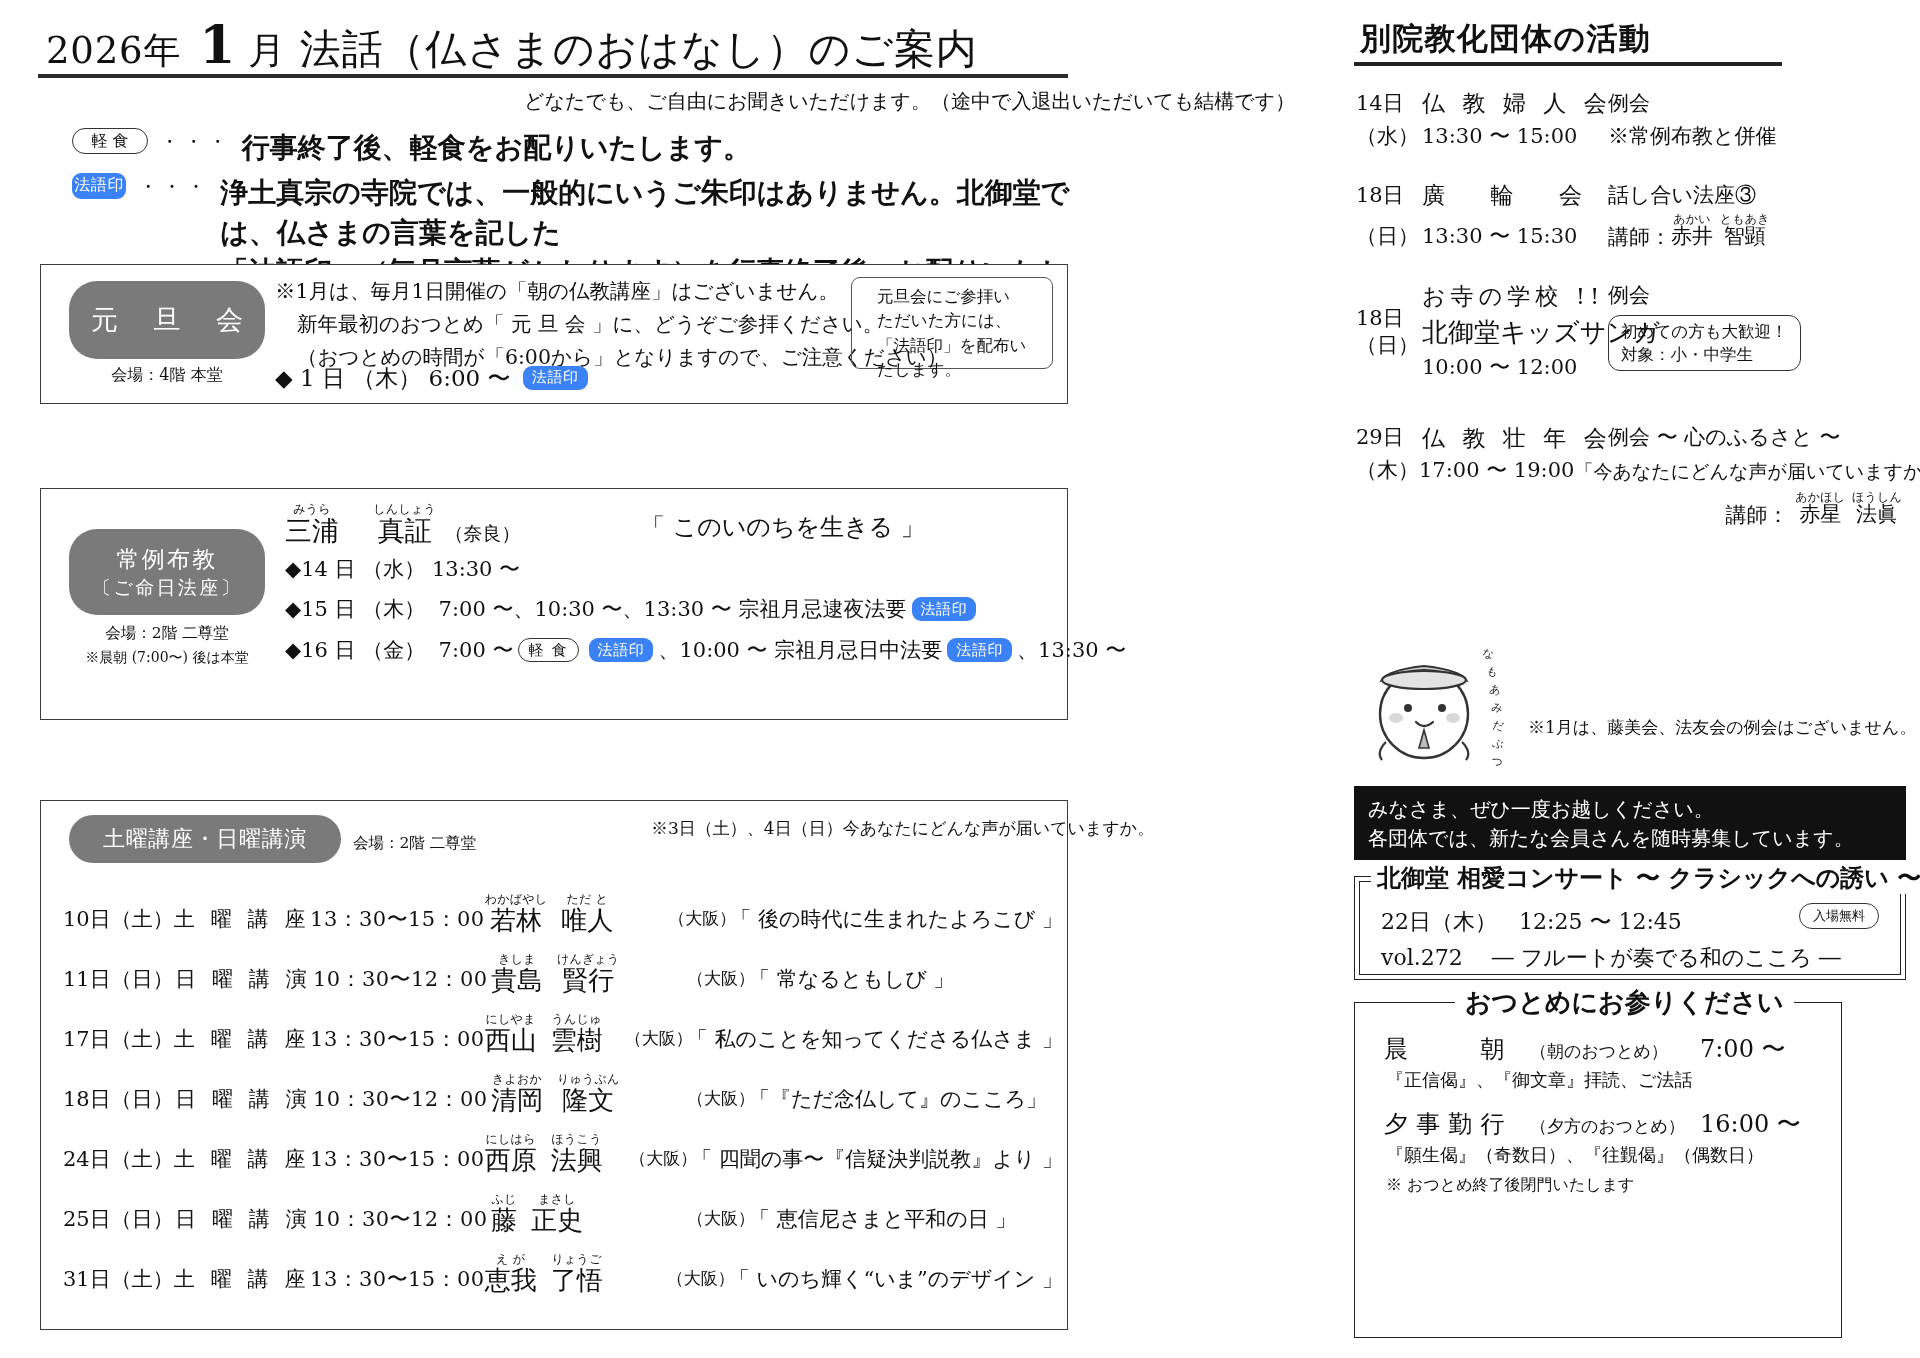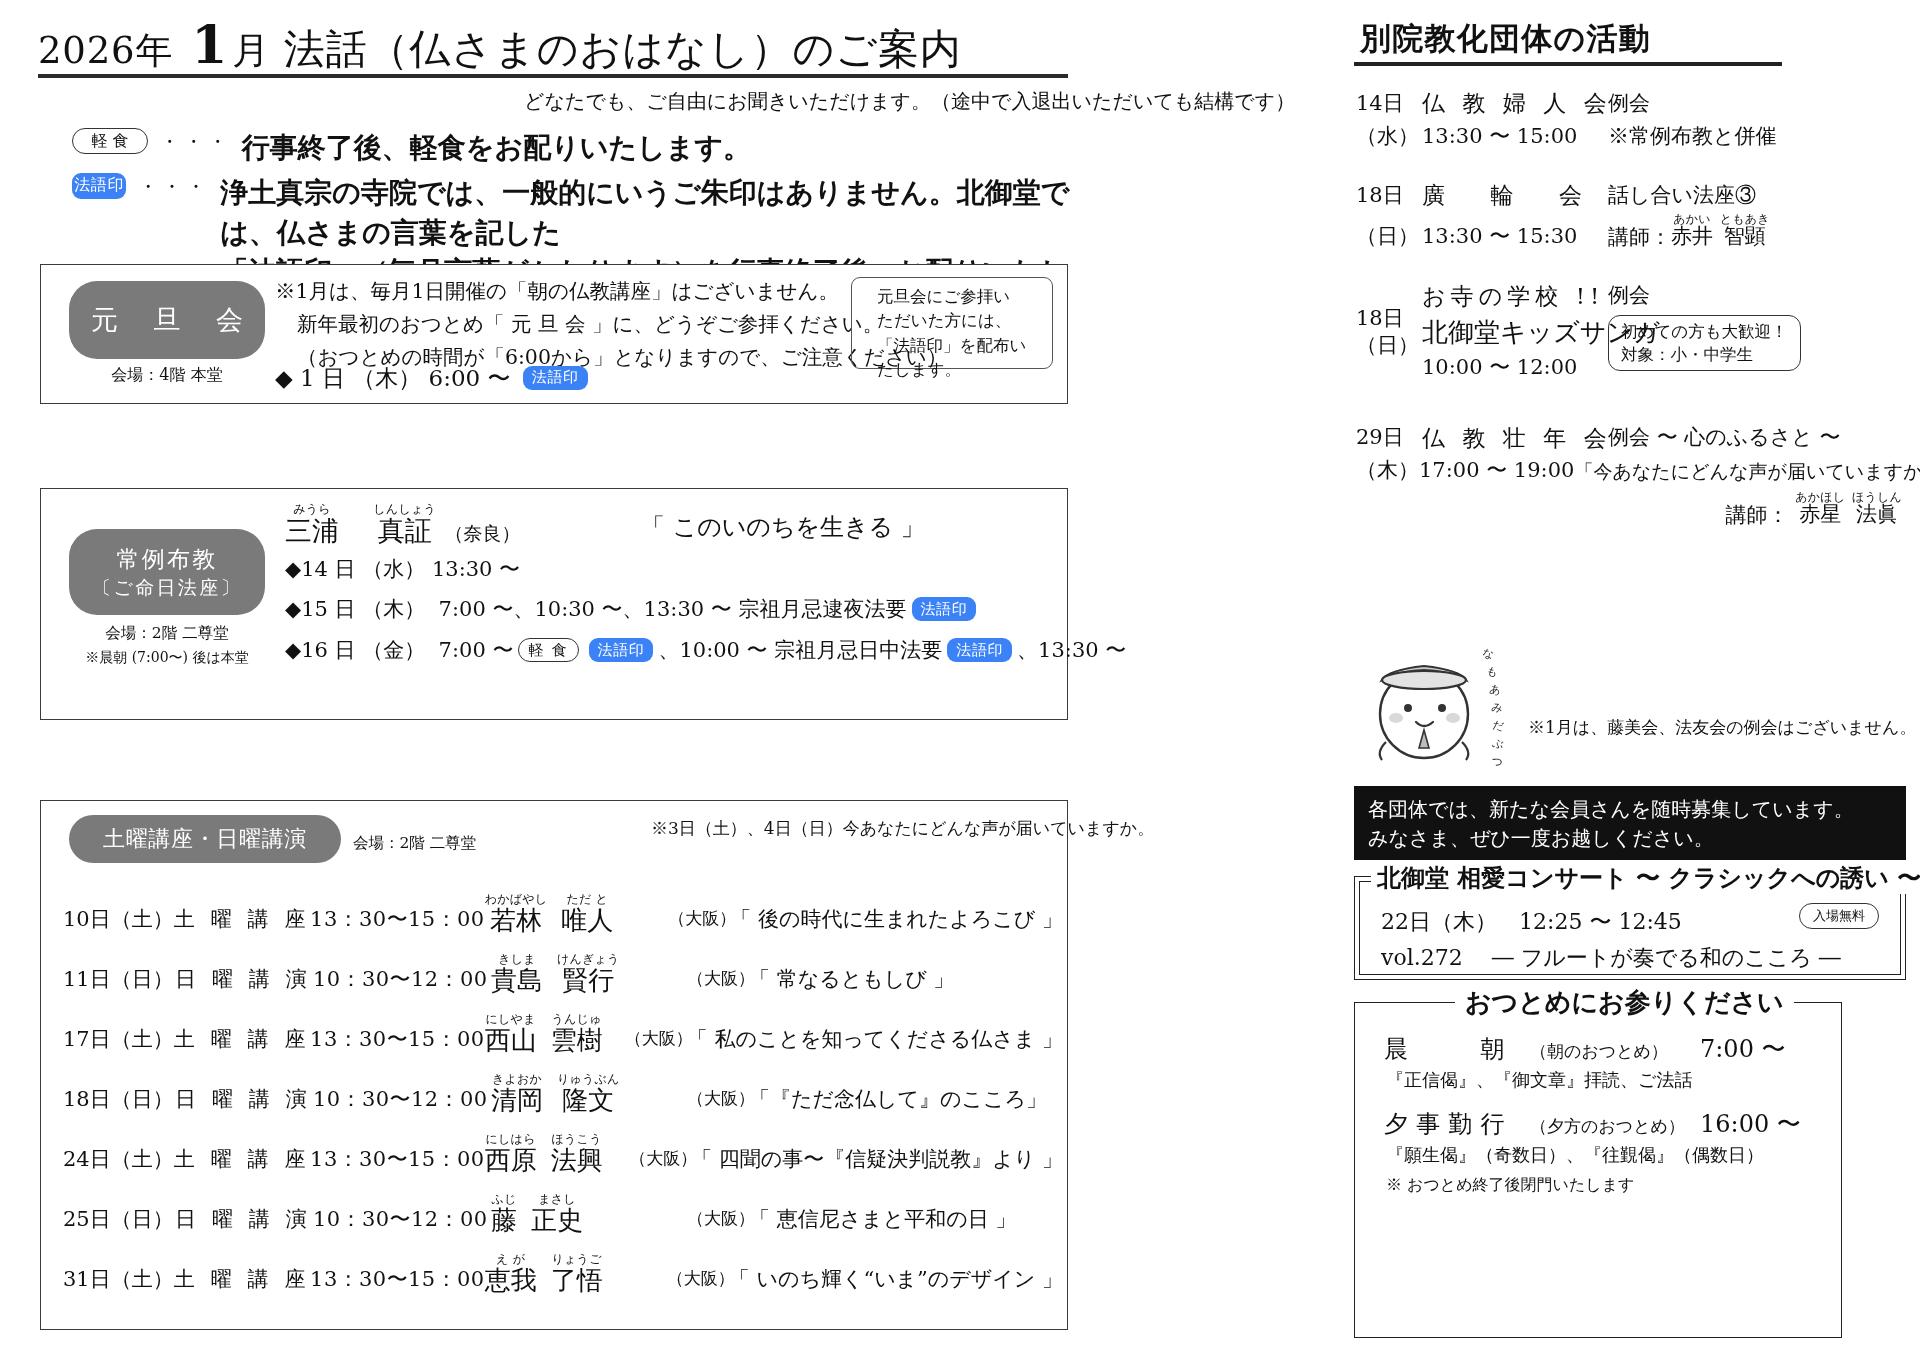--- a/index.html
+++ b/index.html
@@ -48,21 +48,21 @@
   }
   .ruby .rb { display: block; white-space: nowrap; }
 
   
   .title-wrap { position: absolute; left: 14px; top: 16px; width: 1020px; }
   .main-title {
     font-size: 41px; letter-spacing: .02em; white-space: nowrap;
     font-family: "DejaVu Serif", "Liberation Serif", serif;
     line-height: 1.1;
   }
-  .main-title .yr   { font-size: 37px; }
+  .main-title .yr   { font-size: 37px; margin-left: 8px; }
   .main-title .mon  { font-size: 52px; font-weight: bold; padding: 0 4px; }
   .title-rule {
     position: absolute; left: 14px; top: 74px; width: 1030px; height: 4px;
     background: #2b2b2b;
   }
   .subtitle {
     position: absolute; left: 500px; top: 88px;
     font-size: 20px; white-space: nowrap;
   }
 
@@ -536,22 +536,22 @@
         <text x="133" y="70" font-size="11" fill="#222" font-family="DejaVu Sans, Liberation Sans, sans-serif" transform="rotate(12 133 70)">あ</text>
         <text x="135" y="88" font-size="11" fill="#222" font-family="DejaVu Sans, Liberation Sans, sans-serif" transform="rotate(12 135 88)">み</text>
         <text x="136" y="106" font-size="11" fill="#222" font-family="DejaVu Sans, Liberation Sans, sans-serif" transform="rotate(12 136 106)">だ</text>
         <text x="136" y="124" font-size="11" fill="#222" font-family="DejaVu Sans, Liberation Sans, sans-serif" transform="rotate(12 136 124)">ぶ</text>
         <text x="135" y="142" font-size="11" fill="#222" font-family="DejaVu Sans, Liberation Sans, sans-serif" transform="rotate(12 135 142)">つ</text>
       </svg>
     </div>
     <div class="mascot-note">※1月は、藤美会、法友会の例会はございません。</div>
 
     <div class="recruit">
+      <div>みなさま、ぜひ一度お越しください。</div>
       <div>各団体では、新たな会員さんを随時募集しています。</div>
-      <div>みなさま、ぜひ一度お越しください。</div>
     </div>
 
     <div class="concert">
       <div class="concert-inner"></div>
       <div class="concert-hd">北御堂 相愛コンサート 〜 クラシックへの誘い 〜</div>
       <div class="concert-l1">22日（木）　12:25 〜 12:45</div>
       <div class="pill-outline concert-free">入場無料</div>
       <div class="concert-l2">vol.272　 ― フルートが奏でる和のこころ ―</div>
     </div>
 

